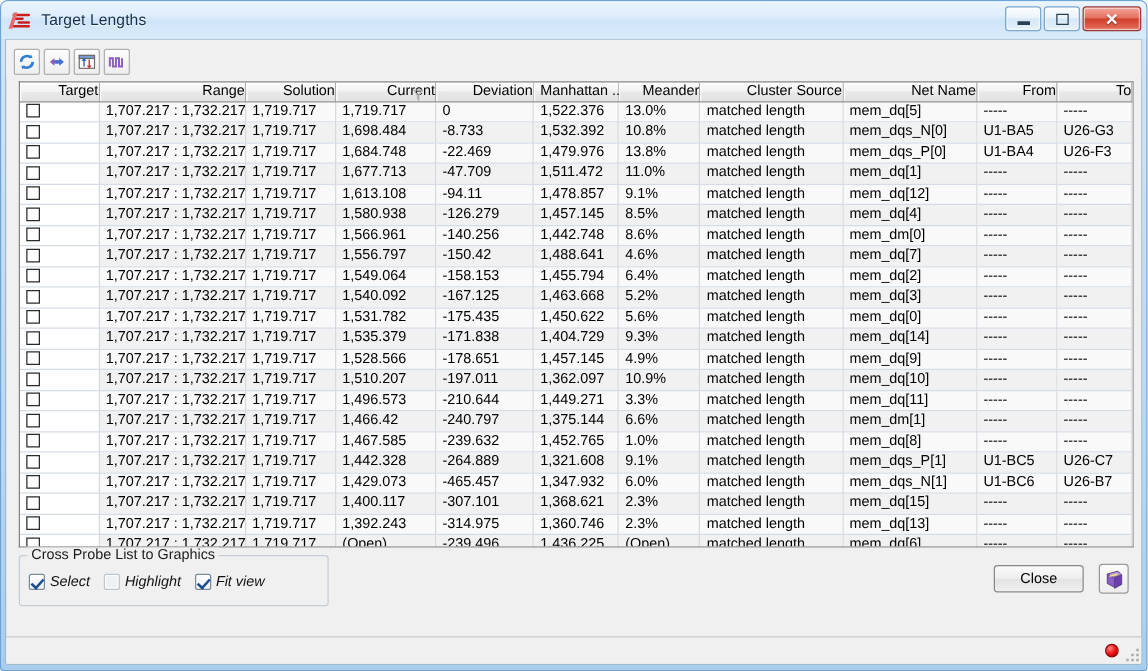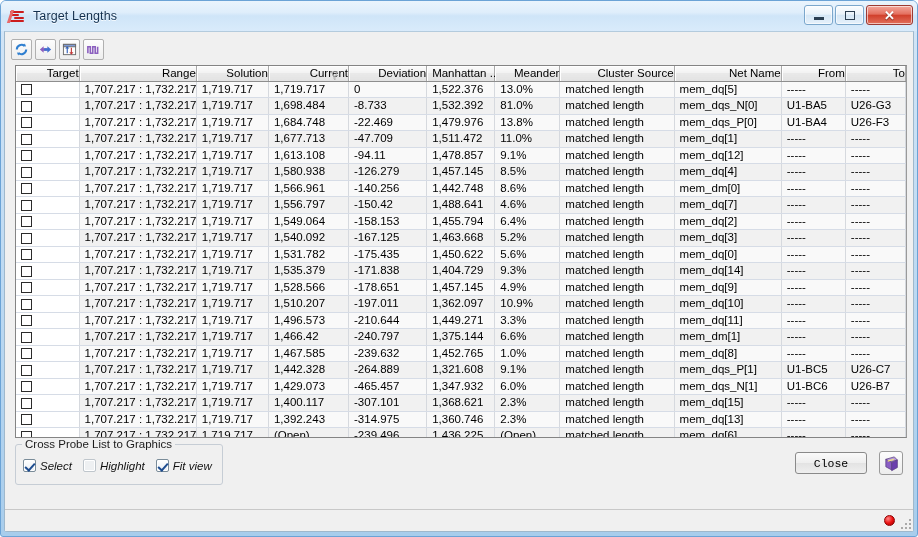--- a/index.html
+++ b/index.html
@@ -158,21 +158,21 @@
   .v-green { color: #118a11; }
   .v-red   { color: #ec1c1c; }
 
   
   #bottom {
     flex: 1 1 auto;
     position: relative;
   }
   #groupbox {
     position: absolute; left: 10px; top: 6px;
-    width: 208px; height: 41px;
+    width: 248px; height: 41px;
     border: 1px solid #c6cdd5;
     border-radius: 3px;
     background: transparent;
   }
   #groupbox-title {
     position: absolute; left: 6px; top: -7px;
     background: #f0f0f0;
     padding: 0 3px;
     font-size: 11.5px; color: #1b1b1b;
     white-space: nowrap;
@@ -204,21 +204,21 @@
   }
   .chk span.lbl { font-size: 11.5px; color: #111; white-space: nowrap; }
 
   #close-button {
     position: absolute; right: 46px; top: 14px;
     width: 72px; height: 22px;
     border: 1px solid #8a8a8a;
     border-radius: 3px;
     background: linear-gradient(180deg,#fafafa 0%,#efefef 48%,#e3e3e3 52%,#efefef 100%);
     font-size: 11.5px; color: #000;
-    display: flex; align-items: center; justify-content: center; font-family: Liberation Mono, monospace;
+    display: flex; align-items: center; justify-content: center;
   }
   #help-button {
     position: absolute; right: 10px; top: 13px;
     width: 24px; height: 24px;
     border: 1px solid #9a9a9a;
     border-radius: 3px;
     background: linear-gradient(180deg,#fcfcfc,#ededed);
     display:flex; align-items:center; justify-content:center;
   }
 
@@ -349,21 +349,21 @@
               <td>-----</td>
               <td>-----</td>
             </tr>
             <tr>
               <td class="cb-cell"><span class="cbox"></span></td>
               <td>1,707.217 : 1,732.217</td>
               <td>1,719.717</td>
               <td class="v-red">1,698.484</td>
               <td>-8.733</td>
               <td>1,532.392</td>
-              <td>81.0%</td>
+              <td>10.8%</td>
               <td>matched length</td>
               <td>mem_dqs_N[0]</td>
               <td>U1-BA5</td>
               <td>U26-G3</td>
             </tr>
             <tr>
               <td class="cb-cell"><span class="cbox"></span></td>
               <td>1,707.217 : 1,732.217</td>
               <td>1,719.717</td>
               <td class="v-red">1,684.748</td>

